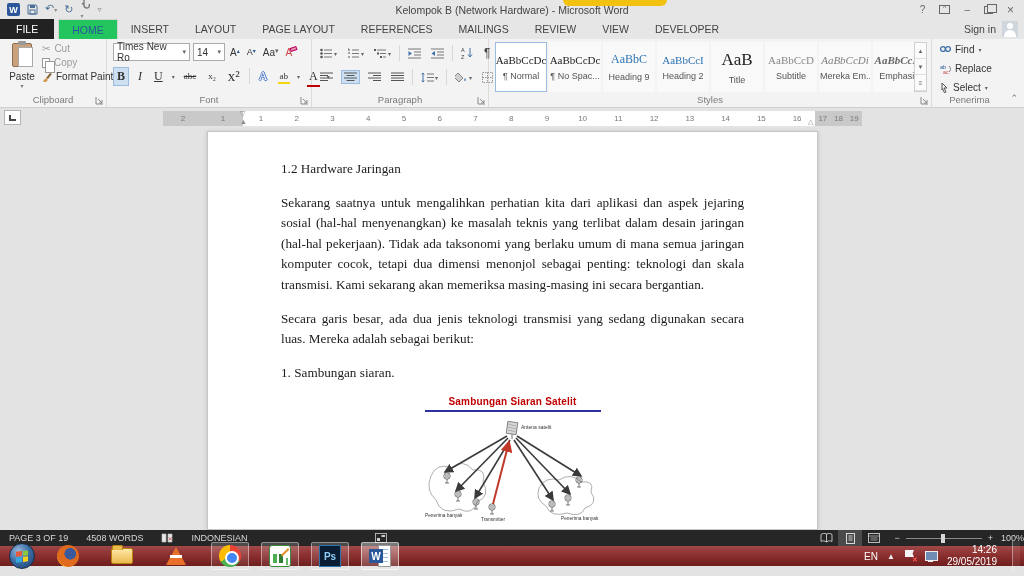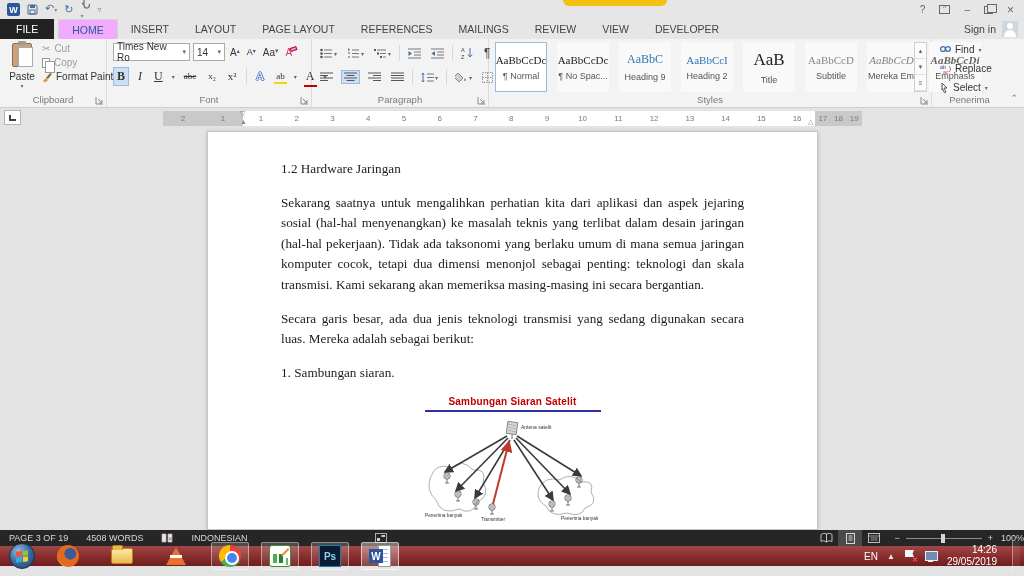--- a/index.html
+++ b/index.html
@@ -19,21 +19,21 @@
   .winctl { margin-left:auto; display:flex; align-items:center; gap:14px; padding-right:10px; color:#666; font-size:10px; z-index:2; background:#e6e6e6; }
   .restore-box { width:9px; height:8px; border:1px solid #666; position:relative; }
   .restore-box::after { content:""; position:absolute; left:2px; top:-3px; width:8px; height:7px; border:1px solid #666; background:#e6e6e6; }
   .ribbonopt-box { width:11px; height:9px; border:1px solid #666; position:relative; }
   .ribbonopt-box::after { content:"^"; position:absolute; top:-2px; left:2.5px; font-size:7px; color:#666; }
   .yellow-blob { position:absolute; left:563px; top:0; width:104px; height:6px; background:#f3c211; border-radius:0 0 6px 6px; }
   
   .tabstrip { position:absolute; left:0; top:19px; width:1024px; height:20px; background:#e6e6e6; display:flex; align-items:stretch; font-size:10.5px; }
   .file-tab { background:#222; color:#fff; padding:0 16px; display:flex; align-items:center; margin-right:4px; }
   .rtab { padding:0 13px; display:flex; align-items:center; color:#444; }
-  .rtab.active { background:#f0abfc; color:#2b579a; border:1px solid #d4d4d4; border-bottom:none; }
+  .rtab.active { background:#22c55e; color:#2b579a; border:1px solid #d4d4d4; border-bottom:none; }
   .signin { margin-left:auto; display:flex; align-items:center; gap:6px; padding-right:6px; color:#444; }
   .avatar { width:16px; height:16px; background:#cfd6de; position:relative; overflow:hidden; }
   .avatar::before { content:""; position:absolute; left:5px; top:2px; width:6px; height:6px; border-radius:50%; background:#fff; }
   .avatar::after { content:""; position:absolute; left:2px; top:9px; width:12px; height:8px; border-radius:6px 6px 0 0; background:#fff; }
   
   .ribbon { position:absolute; left:0; top:39px; width:1024px; height:69px; background:#f3f3f3; border-bottom:1px solid #cfcfcf; font-size:10px; color:#333; }
   .rgroup { position:absolute; top:0; height:68px; border-right:1px solid #dcdcdc; }
   .glabel { position:absolute; bottom:2px; left:0; right:0; text-align:center; color:#7a7a7a; font-size:9.5px; }
   .dlg { position:absolute; right:2px; bottom:2px; width:9px; height:9px; }
   .dlg svg { display:block; }
@@ -69,21 +69,21 @@
   
   .g-para { left:312px; width:177px; }
   .prow { position:absolute; left:6px; display:flex; align-items:center; gap:6px; height:18px; }
   .prow1 { top:5px; } .prow2 { top:29px; }
   .pbtn { display:flex; align-items:center; gap:1px; padding:1px 2px; }
   .pbtn.active { background:#cde0f2; border:1px solid #9bbbe0; }
   .pbtn svg { display:block; }
   .pilcrow { font-size:12px; color:#444; }
   
   .g-styles { left:489px; width:443px; }
-  .stylegallery { position:absolute; left:6px; top:3px; display:flex; gap:10px; }
+  .stylegallery { position:absolute; left:6px; top:3px; display:flex; gap:2px; }
   .stylecell { width:52px; height:50px; border:1px solid transparent; display:flex; flex-direction:column; align-items:center; justify-content:center; background:#f9f9f9; }
   .stylecell.selected { border:1px solid #9bbbe0; background:#fff; }
   .sprev { font-family:"Liberation Serif",serif; font-size:11px; color:#222; white-space:nowrap; }
   .sname { font-size:9px; color:#555; margin-top:5px; white-space:nowrap; overflow:hidden; max-width:50px; }
   .sprev.h1 { color:#2e74b5; font-size:12px; } .sprev.h2 { color:#2e74b5; }
   .sprev.title { font-size:17px; } .sprev.sub { color:#888; }
   .sprev.sem { color:#808080; font-style:italic; } .sprev.emp { color:#666; font-style:italic; font-weight:bold; }
   .stylescroll { position:absolute; right:4px; top:3px; width:13px; height:50px; display:flex; flex-direction:column; border:1px solid #d0d0d0; background:#fbfbfb; }
   .stylescroll span { flex:1; display:flex; align-items:center; justify-content:center; font-size:6px; color:#666; border-bottom:1px solid #e0e0e0; }
   
@@ -171,20 +171,21 @@
           <rect x="3" y="6" width="5" height="4" fill="none" stroke="#4a6e96"></rect>
         </svg>
       </span>
     <span class="qbtn">↶<span style="font-size:6px;color:#888">▾</span></span>
     <span class="qbtn">↻</span>
     <span class="qbtn"><svg width="10" height="11" viewBox="0 0 10 11">
           <path d="M4 1v6M4 7l-2-2M4 7c0 2 1 3 3 3s3-2 2-4" fill="none" stroke="#7a7a7a" stroke-width="1.4"></path>
         </svg><span style="font-size:6px;color:#888">▾</span></span>
     <span class="qbtn" style="font-size:8px;color:#888">▿</span>
   </div>
+  <div class="title-text">Kelompok B (Network Hardware) - Microsoft Word</div>
   <div class="winctl">
     <span>?</span>
     <span class="ribbonopt-box"></span>
     <span>–</span>
     <span class="restore-box"></span>
     <span style="font-size:12px">×</span>
   </div>
 </div>
 <div class="yellow-blob"></div>
 
@@ -265,21 +266,21 @@
           <span class="eraser"></span>
         </span>
     </div>
     <div class="fontrow2">
       <span class="fmt active" style="font-weight:bold">B</span>
       <span class="fmt" style="font-style:italic">I</span>
       <span class="fmt" style="text-decoration:underline">U</span>
       <span style="font-size:6px;color:#666">▾</span>
       <span class="fmt" style="text-decoration:line-through;font-size:9px">abc</span>
       <span class="fmt" style="font-size:9px">x₂</span>
-      <span class="fmt" style="font-size:11px">x²</span>
+      <span class="fmt" style="font-size:15px">x²</span>
       <span class="vsep"></span>
       <span class="fmt texteffect">A</span>
       <span class="fmt underbar-y" style="font-size:9px">ab</span>
       <span style="font-size:6px;color:#666">▾</span>
       <span class="fmt underbar-r">A</span>
       <span style="font-size:6px;color:#666">▾</span>
     </div>
     <div class="glabel">Font</div>
     <span class="dlg">
         <svg width="9" height="9" viewBox="0 0 9 9">

